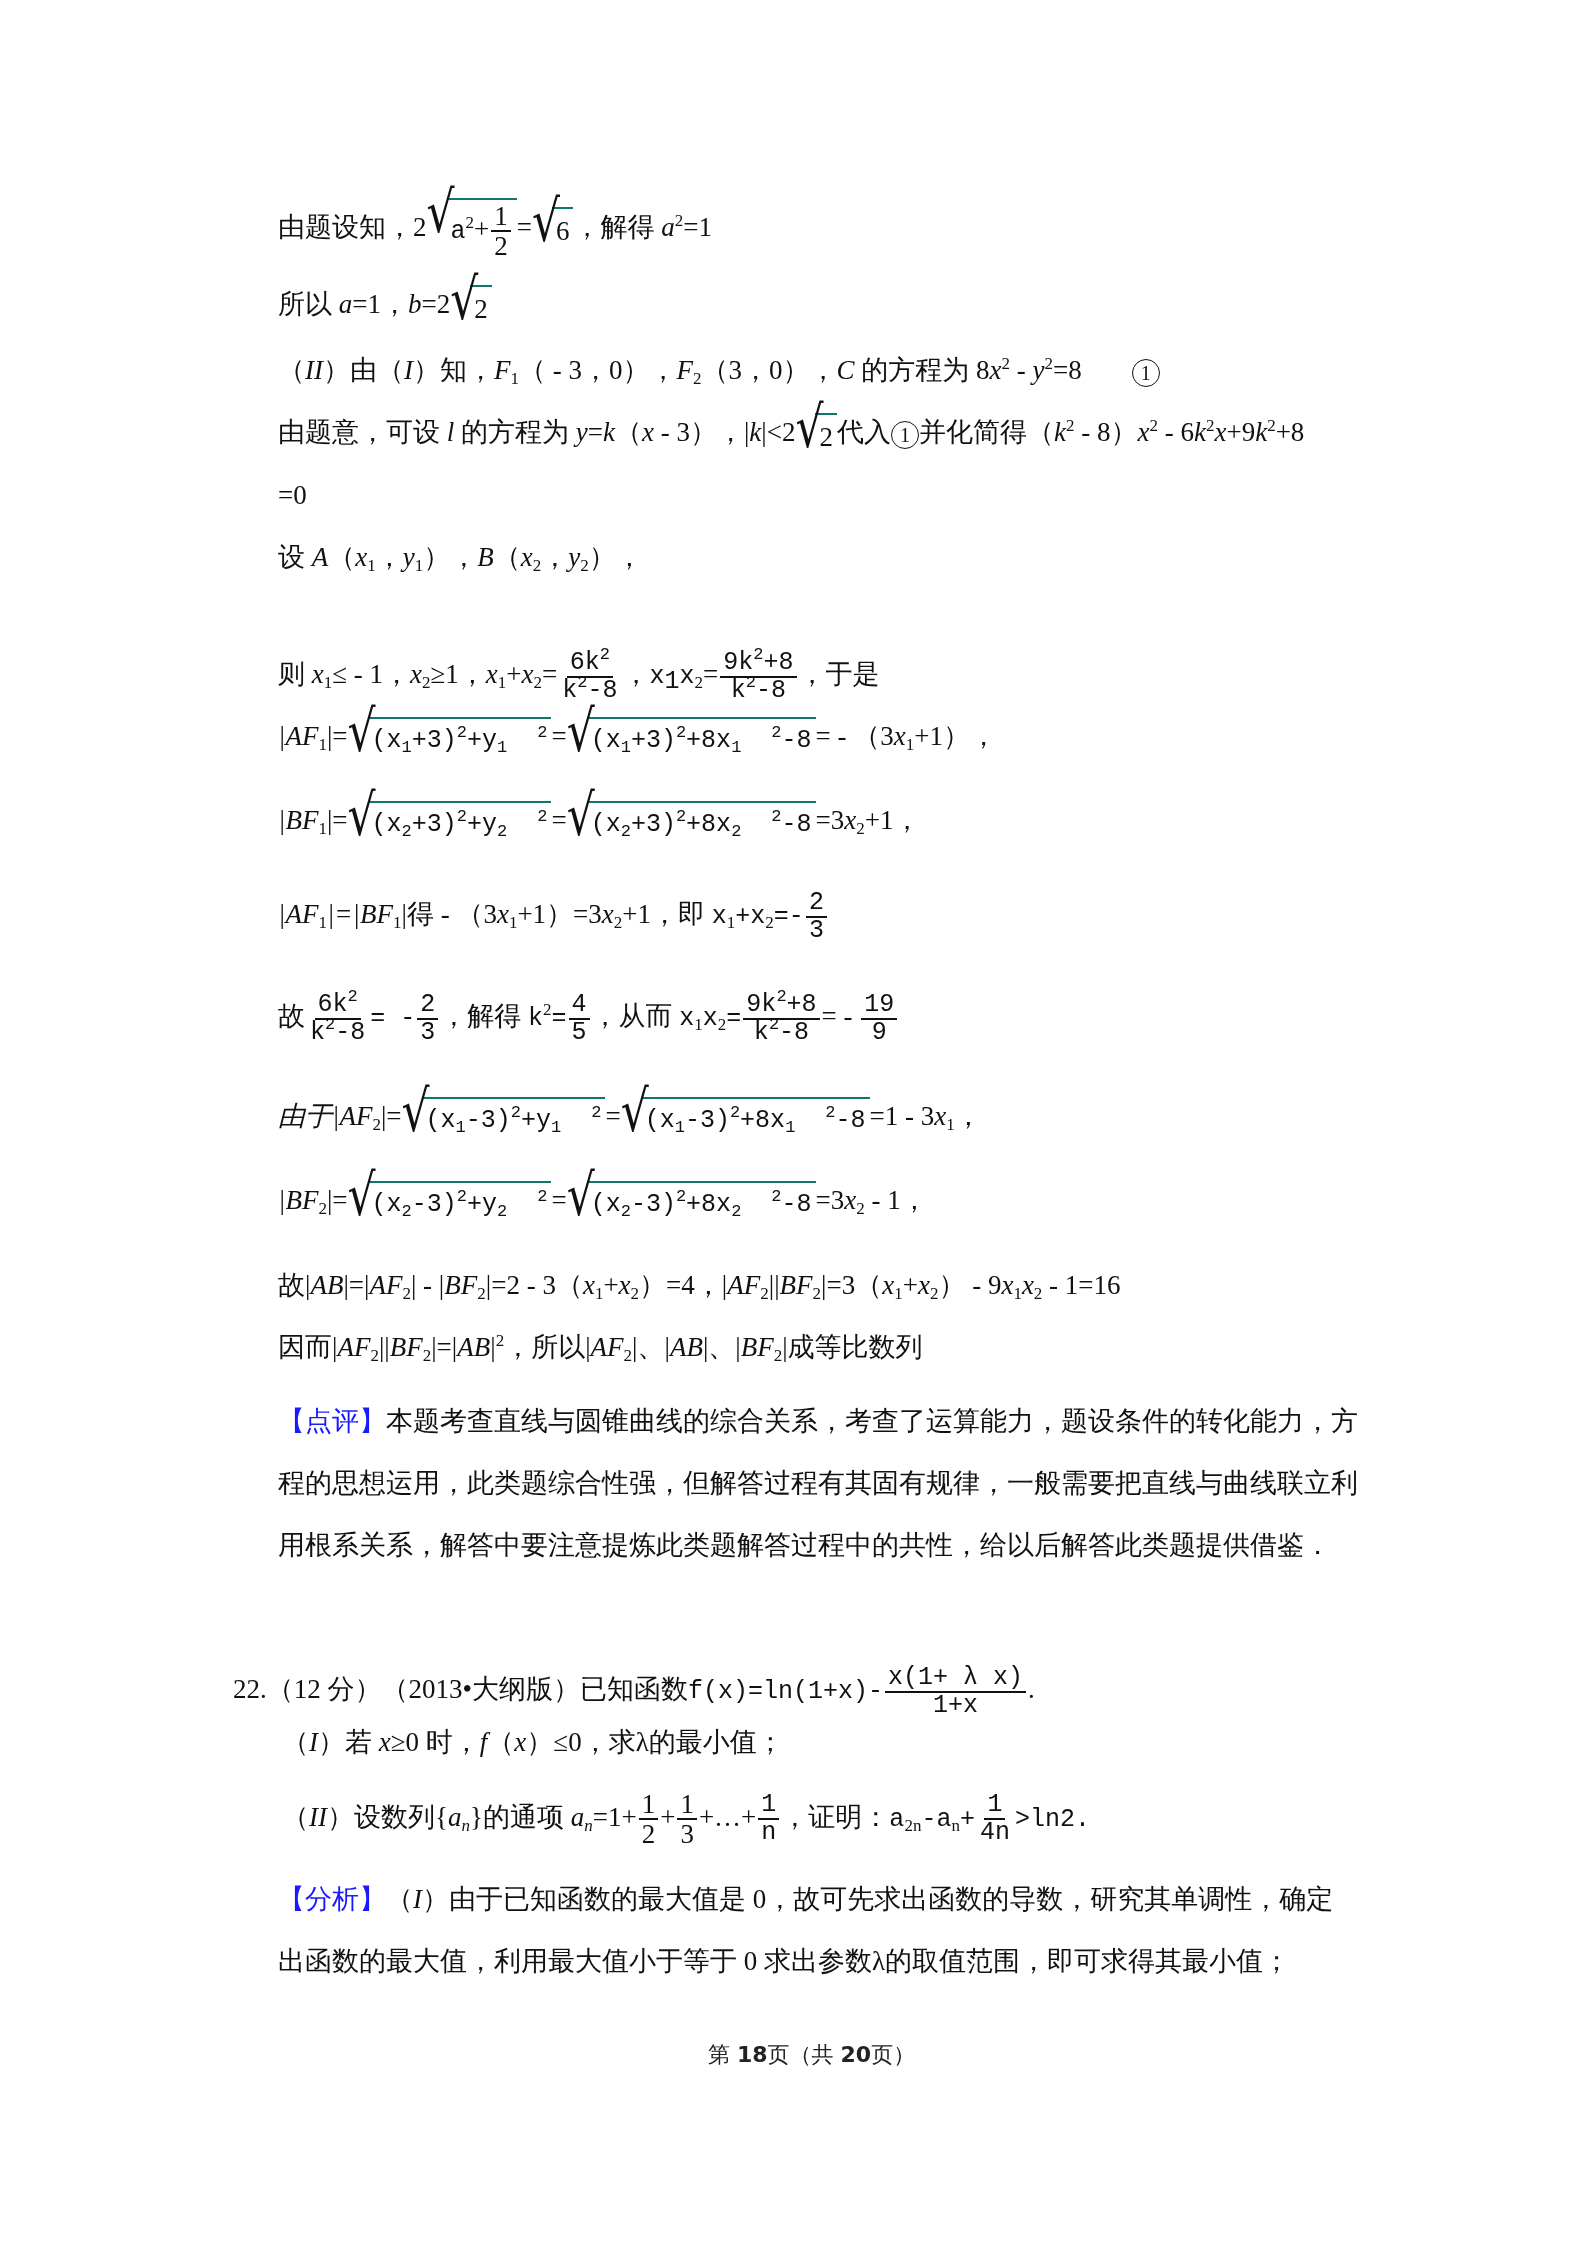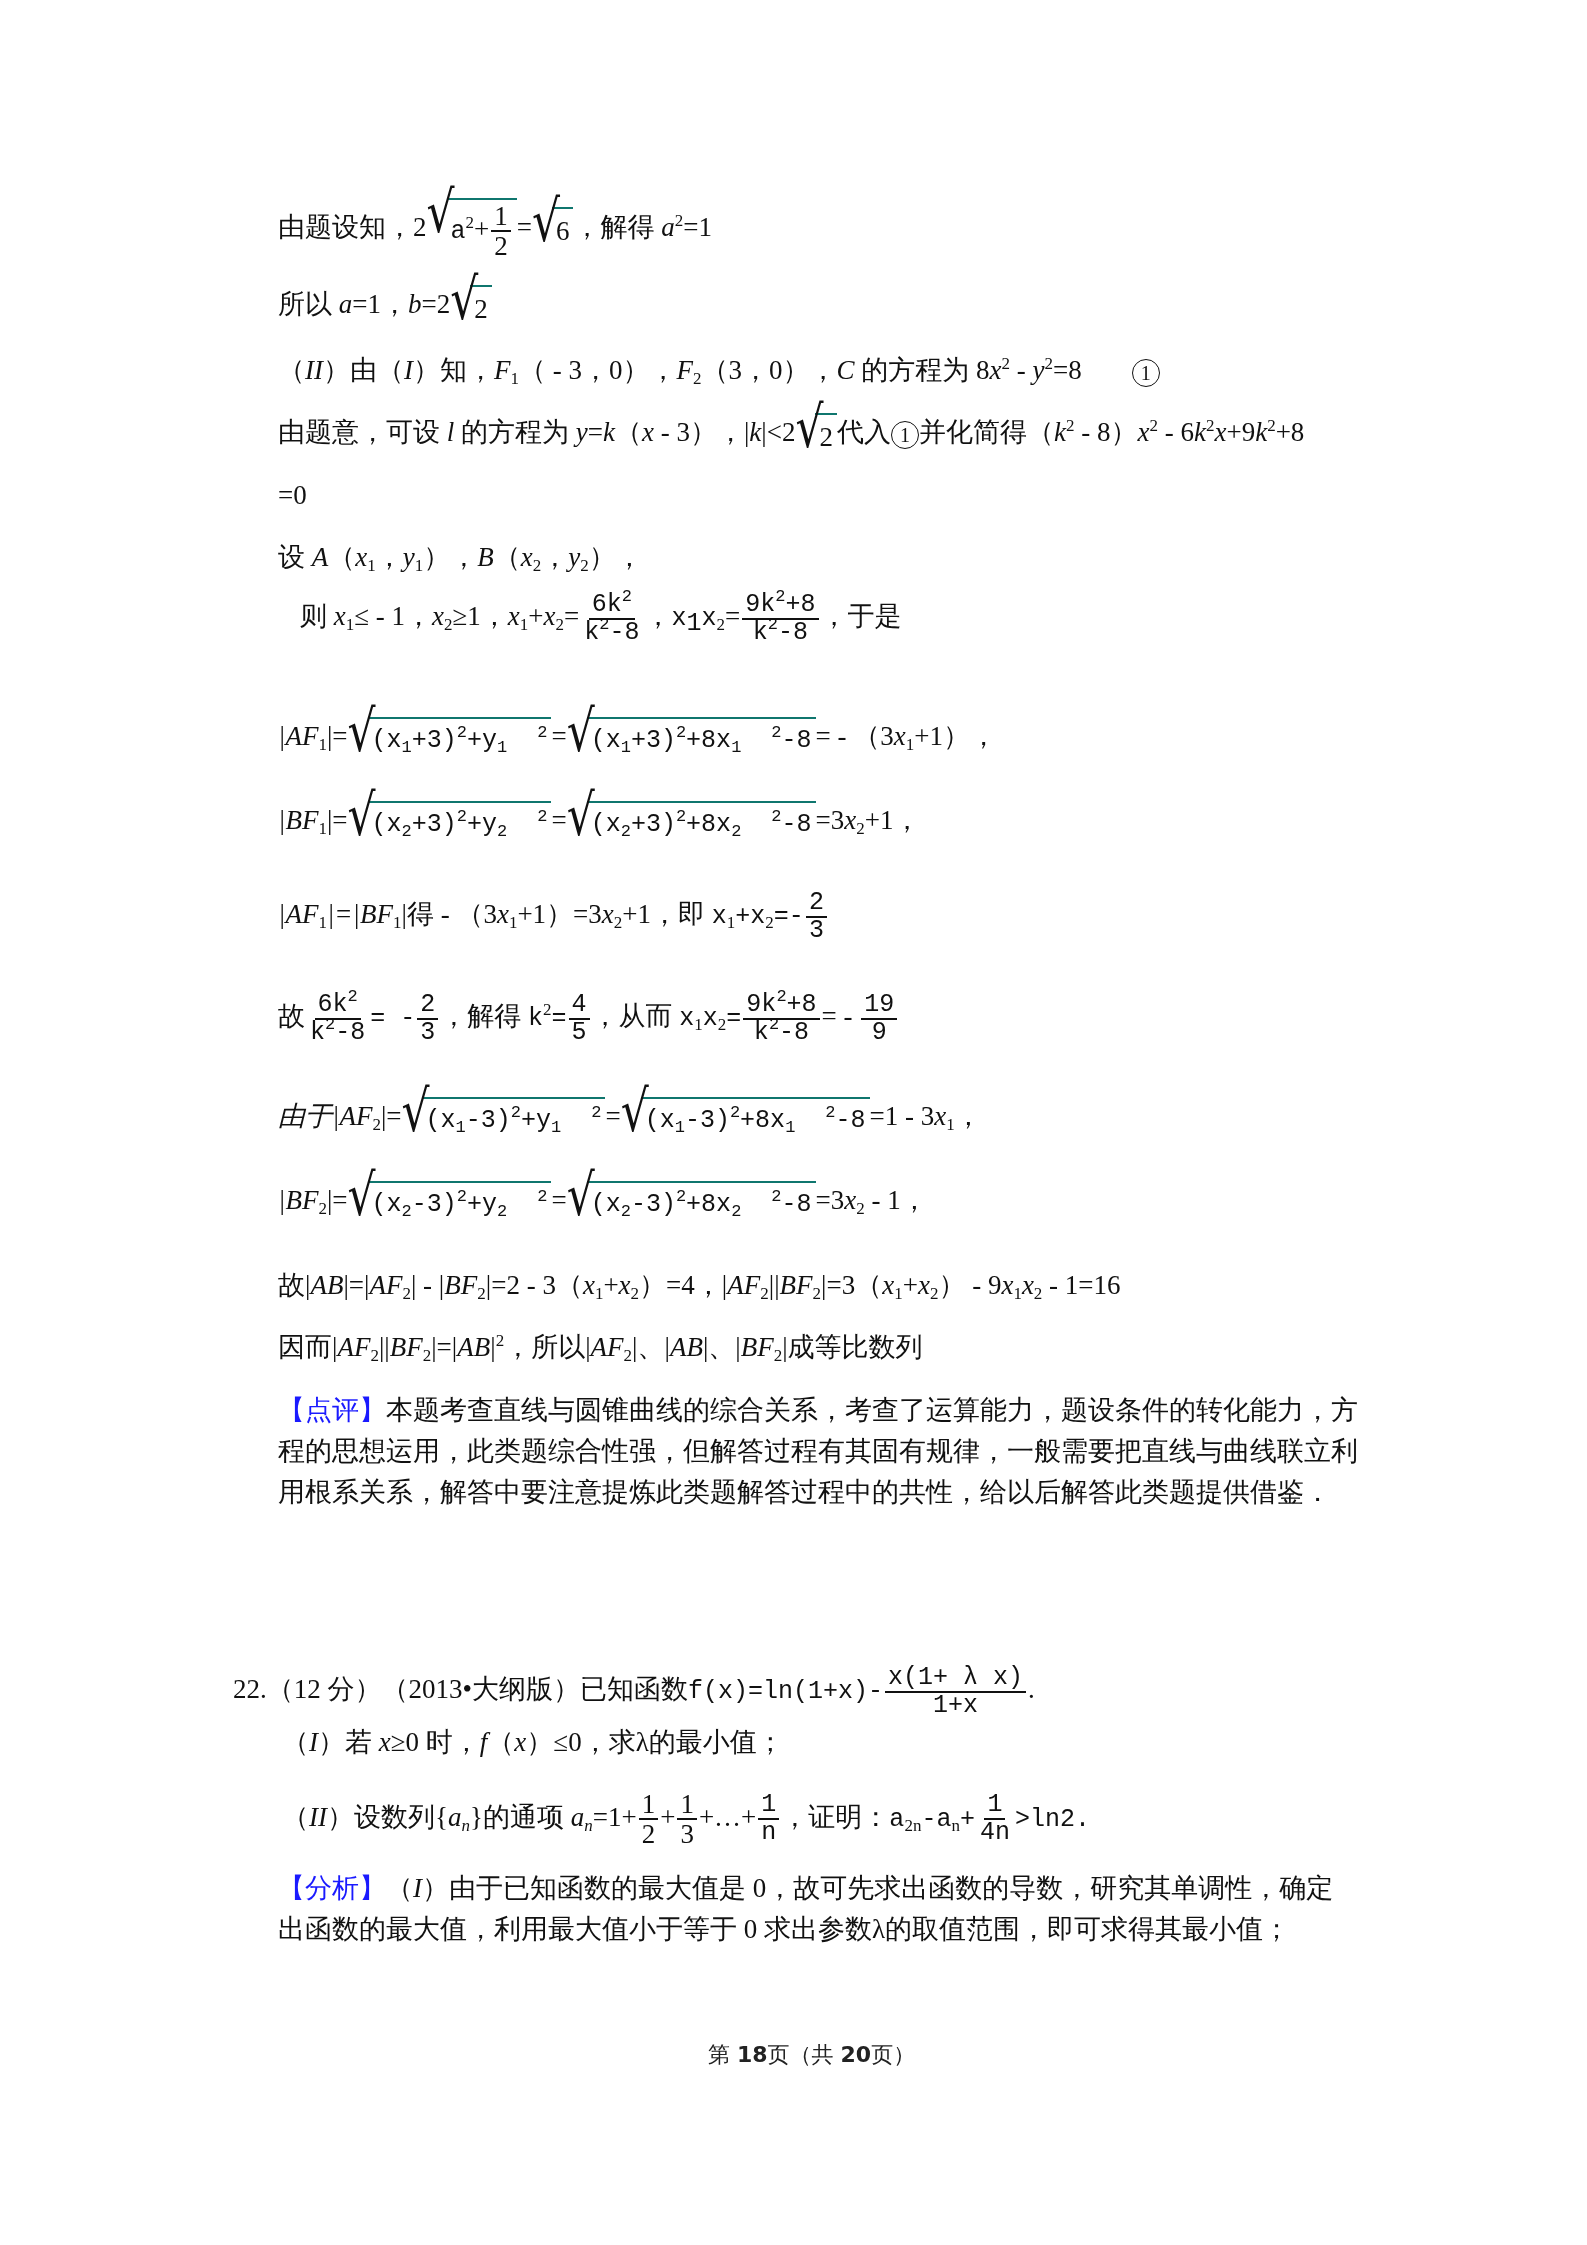--- a/index.html
+++ b/index.html
@@ -15,21 +15,21 @@
   .frac { display: inline-flex; flex-direction: column; align-items: center; vertical-align: middle;
           margin: 0 2px; line-height: 1.05; }
   .frac .num { border-bottom: 2px solid #111; padding: 0 3px; }
   .frac .den { padding: 0 3px; }
   .sqrt { display: inline-block; position: relative; padding-left: 18px; margin-left: 2px; vertical-align: middle; }
   .sqrt::before { content: "√"; position: absolute; left: -2px; top: -6px; font-size: 44px; transform: scaleY(1.3); font-family: "DejaVu Serif", serif; }
   .sqrt .rad { border-top: 2px solid #0f766e; padding: 2px 4px 0 4px; display: inline-block; }
   .circ { display: inline-block; width: 26px; height: 26px; border: 1.5px solid #111; border-radius: 50%;
           text-align: center; line-height: 26px; font-size: 20px; vertical-align: middle; }
   .tag { color: #1a1aff; }
-  .para { position: absolute; left: 278px; width: 1080px; font-size: 27px; line-height: 41px; }
+  .para { position: absolute; left: 278px; width: 1080px; font-size: 27px; line-height: 62px; }
   .footer { position: absolute; left: 18px; width: 1587px; top: 2040px; text-align: center;
             font-family: "DejaVu Sans", "Liberation Sans", sans-serif; font-size: 22px; color: #222; }
   .footer b { font-weight: bold; }
 </style>
 </head>
 <body>
 
 <div class="line" style="top:198px;">
   <span>由题设知，</span><span>2</span><span class="sqrt"><span class="rad"><span class="mono">a</span><sup>2</sup><span>+</span><span class="frac">
           <span class="num">1</span>
@@ -50,21 +50,21 @@
 </div>
 
 <div class="line" style="top:475px;">
   <span>=0</span>
 </div>
 
 <div class="line" style="top:537px;">
   <span>设 </span><i>A</i><span>（</span><i>x</i><sub>1</sub><span>，</span><i>y</i><sub>1</sub><span>），</span><i>B</i><span>（</span><i>x</i><sub>2</sub><span>，</span><i>y</i><sub>2</sub><span>），</span>
 </div>
 
-<div class="line" style="top:592px;margin-left:22px;">
+<div class="line" style="top:650px;">
   <span>则 </span><i>x</i><sub>1</sub><span>≤ - 1，</span><i>x</i><sub>2</sub><span>≥1，</span><i>x</i><sub>1</sub><span>+</span><i>x</i><sub>2</sub><span>=</span><span class="frac mono">
       <span class="num"><span>6k</span><sup>2</sup></span>
       <span class="den"><span>k</span><sup>2</sup><span>-8</span></span>
     </span><span>，</span><span class="mono">x</span><sub class="mono">1</sub><span class="mono">x</span><sub>2</sub><span>=</span><span class="frac mono">
       <span class="num"><span>9k</span><sup>2</sup><span>+8</span></span>
       <span class="den"><span>k</span><sup>2</sup><span>-8</span></span>
     </span><span>，于是</span>
 </div>
 
 <div class="line" style="top:716px;">

